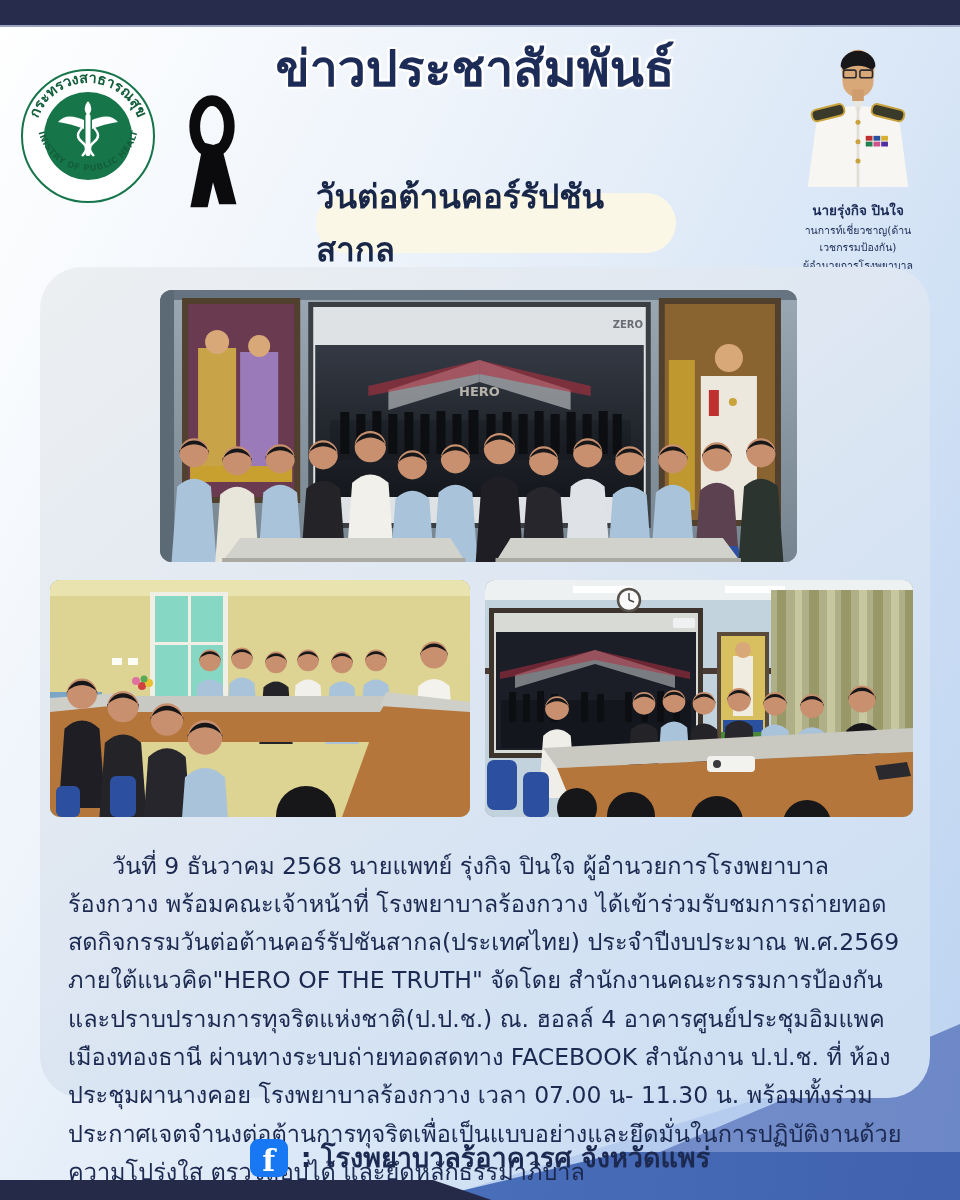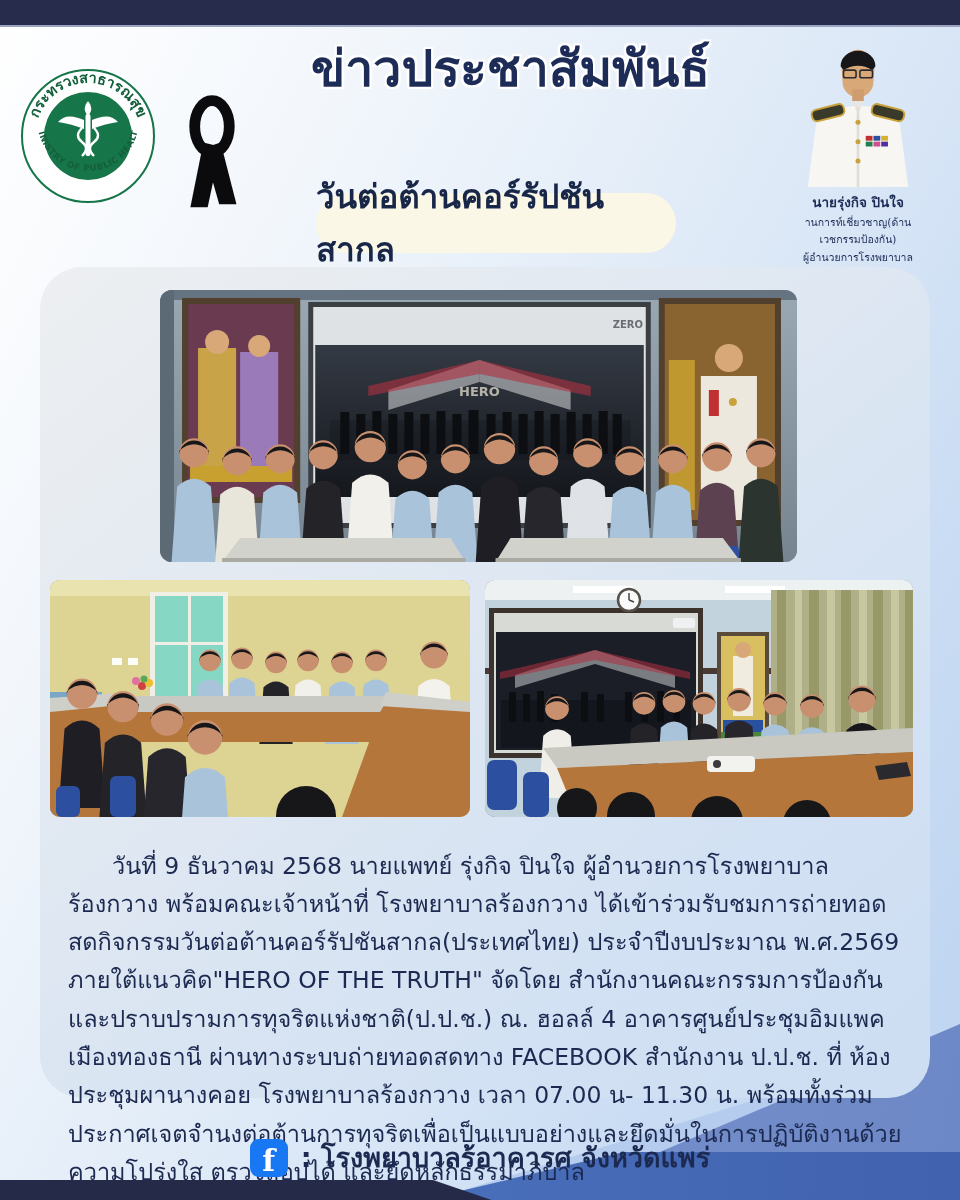--- a/index.html
+++ b/index.html
@@ -9,31 +9,31 @@
   
   .topbar{position:absolute;left:0;top:0;width:960px;height:25px;background:#272c4d;border-bottom:2px solid #9aa4c0;z-index:6;}
   .decor{position:absolute;left:0;top:1000px;width:960px;height:200px;z-index:1;}
   .bandA{position:absolute;inset:0;background:#b5ccee;clip-path:polygon(45% 100%,100% 18%,100% 100%);}
   .bandB{position:absolute;inset:0;background:linear-gradient(100deg,#7e98d0,#6d88c6);clip-path:polygon(57% 100%,100% 12%,100% 100%);}
   .deepStrip{position:absolute;inset:0;background:linear-gradient(95deg,#5079c5,#4162ae);clip-path:polygon(44% 100%,65% 76%,100% 76%,100% 100%);}
   .navyBar{position:absolute;inset:0;background:#252a48;clip-path:polygon(0 90%,45.1% 90%,51.2% 100%,0 100%);}
   
   .logo{position:absolute;left:20px;top:68px;width:136px;height:136px;z-index:2;}
   .ribbon{position:absolute;left:176px;top:92px;width:72px;height:126px;z-index:2;}
-  .titles{position:absolute;left:240px;top:44px;width:470px;text-align:right;z-index:2;color:#1d2c56;}
+  .titles{position:absolute;left:240px;top:44px;width:470px;text-align:center;z-index:2;color:#1d2c56;}
   .news-title{font-size:50px;font-weight:bold;letter-spacing:0px;line-height:1.0;
       text-shadow:0 0 2px #fff,0 0 6px #fff,2px 2px 0 #fff,-2px 2px 0 #fff,2px -2px 0 #fff,-2px -2px 0 #fff;}
   .hosp{font-size:28px;font-weight:600;margin-top:14px;}
   .dateline{font-size:29px;font-weight:bold;margin-top:8px;}
   .pill{position:absolute;left:316px;top:193px;width:360px;height:60px;background:#faf7e6;border-radius:30px;
         display:flex;align-items:center;justify-content:center;z-index:2;font-family:Liberation Mono, monospace;}
   .pill span{font-size:33px;font-weight:bold;color:#182648;}
   .director{position:absolute;left:793px;top:46px;width:130px;z-index:2;text-align:center;color:#1d2c56;}
   .director svg{width:116px;height:142px;display:block;margin:0 auto;}
-  .dir-name{font-size:13.5px;font-weight:bold;margin-top:3px;}
+  .dir-name{font-size:13.5px;font-weight:bold;margin-top:11px;}
   .dir-line{font-size:10.5px;margin-top:1px;}
   
   .card{position:absolute;left:40px;top:267px;width:890px;height:831px;border-radius:42px;z-index:2;
         background:linear-gradient(140deg,#edeff1 0%,#e0e8f2 40%,#d2e1f3 75%,#cdddf2 100%);}
   .ph{position:absolute;border-radius:12px;overflow:hidden;background:#888;}
   .ph svg{display:block;width:100%;height:100%;}
   .ph1{left:120px;top:23px;width:637px;height:272px;}
   .ph2{left:10px;top:313px;width:420px;height:237px;border-radius:10px;}
   .ph3{left:445px;top:313px;width:428px;height:237px;border-radius:10px;}
   .para{position:absolute;left:28px;top:556px;width:838px;font-size:23.5px;line-height:1.63;color:#1c2950;

